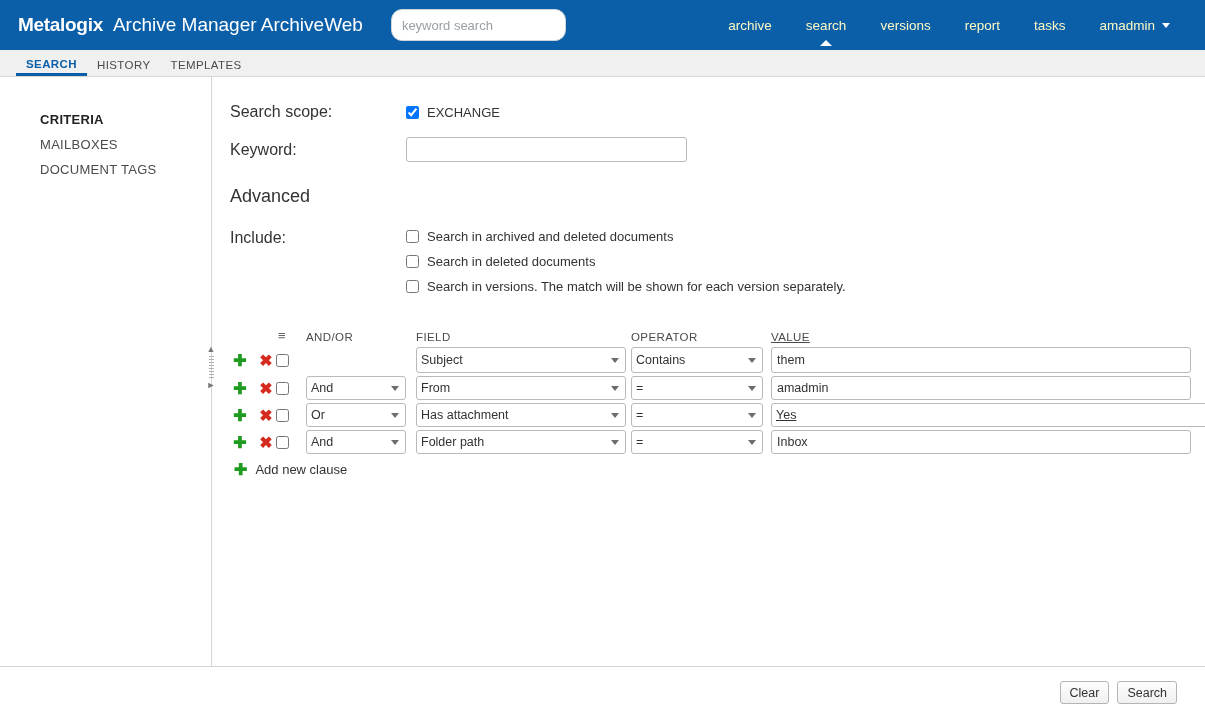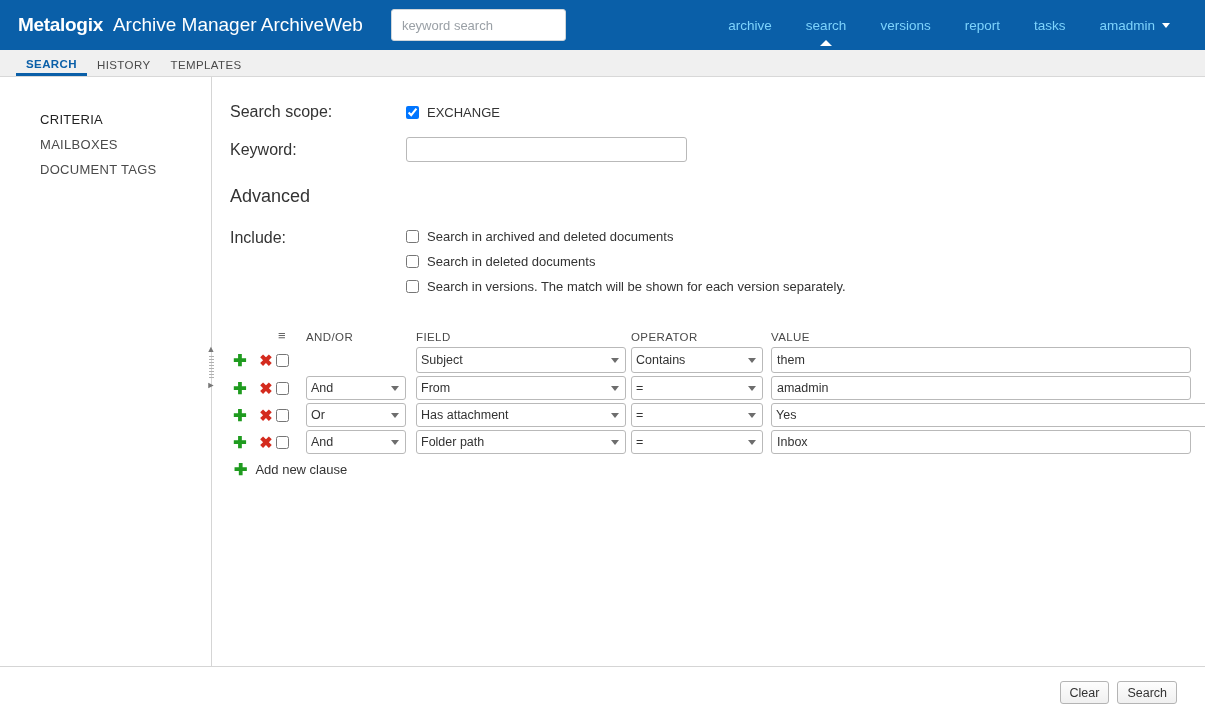--- a/index.html
+++ b/index.html
@@ -34,39 +34,39 @@
     font-size: 19px;
     font-weight: normal;
     margin-left: 10px;
     white-space: nowrap;
   }
   .search-box {
     margin-left: 28px;
     width: 175px;
     height: 32px;
     border: 1px solid #cfd6db;
-    border-radius: 3px;
+    border-radius: 11px;
     background: #ffffff;
     padding: 8px 10px;
     font-size: 13px;
     color: #888888;
     font-family: "Liberation Sans", sans-serif;
     outline: none;
   }
   .search-box::placeholder { color: #9aa0a6; }
 
   .topnav {
     margin-left: auto;
     display: flex;
     align-items: center;
     gap: 0px;
     height: 50px;
   }
   .topnav-item {
-    color: #7dd3fc;
+    color: #fef9c3;
     font-size: 13.5px;
     padding: 0 17px;
     height: 50px;
     display: flex;
     align-items: center;
     position: relative;
     cursor: pointer;
     white-space: nowrap;
   }
   .topnav-item.active::after {
@@ -124,21 +124,21 @@
     background: #ffffff;
   }
   .sidebar-item {
     padding: 5px 0 5px 40px;
     font-size: 13px;
     color: #4a4a4a;
     letter-spacing: 0.3px;
     cursor: pointer;
   }
   .sidebar-item.active {
-    font-weight: normal;
+    font-weight: bold;
     color: #222222;
   }
 
   .content {
     flex: 1;
     position: relative;
     padding: 26px 0 0 18px;
   }
 
   
@@ -217,21 +217,21 @@
     font-size: 11.5px;
     letter-spacing: 0.4px;
     color: #4a4a4a;
     margin-bottom: 4px;
   }
   .col-actions { width: 46px; }
   .col-check   { width: 30px; display: flex; align-items: center; justify-content: flex-start;}
   .col-andor   { width: 110px; }
   .col-field   { width: 215px; }
   .col-oper    { width: 140px; }
-  .col-value   { width: 422px; }
+  .col-value   { width: 422px; text-decoration: underline; }
 
   .hdr-listicon {
     width: 30px;
     color: #666;
     font-size: 13px;
     padding-left: 2px;
   }
 
   .clause-row {
     display: flex;

